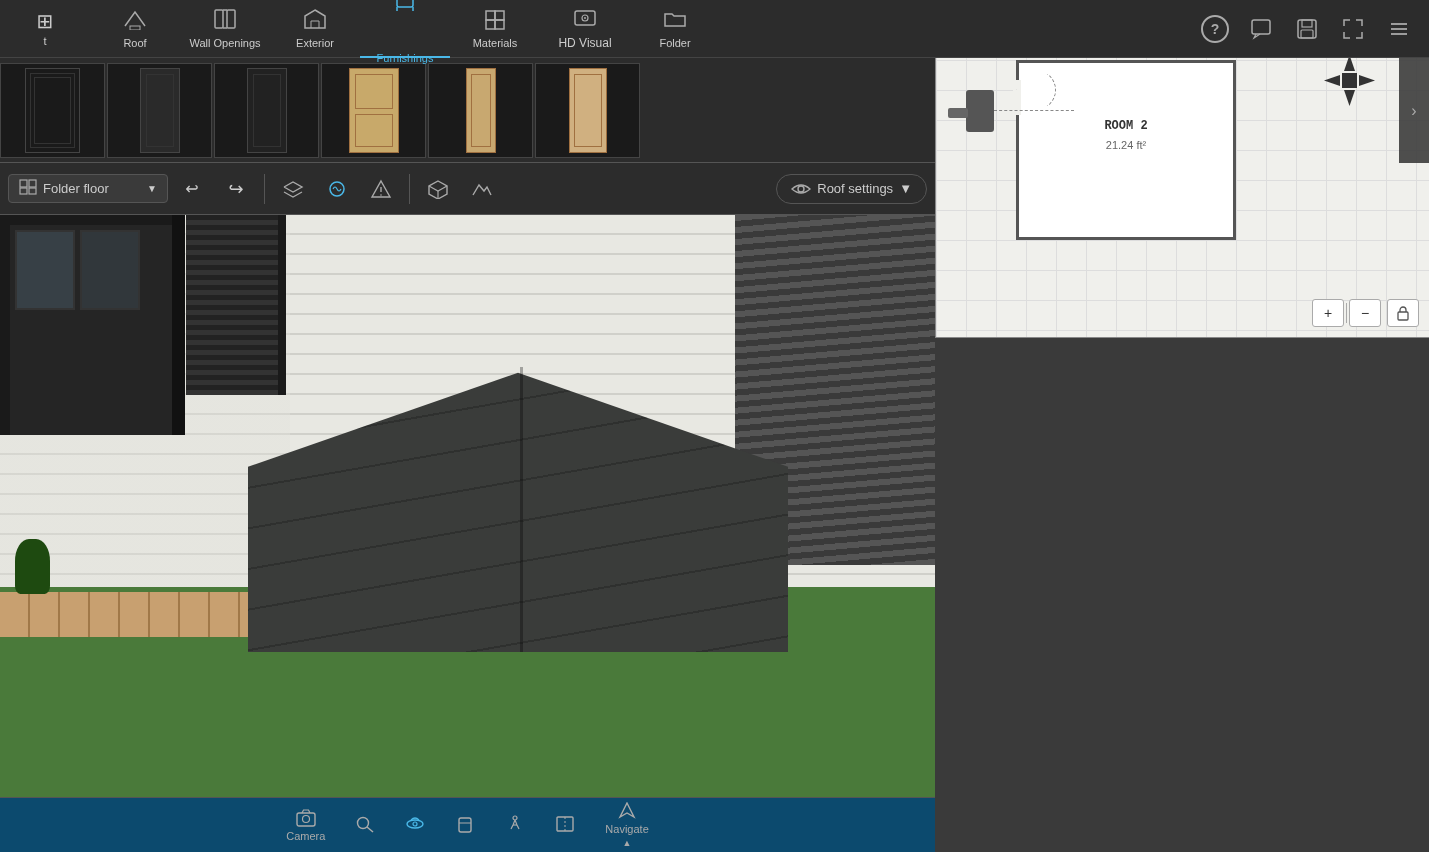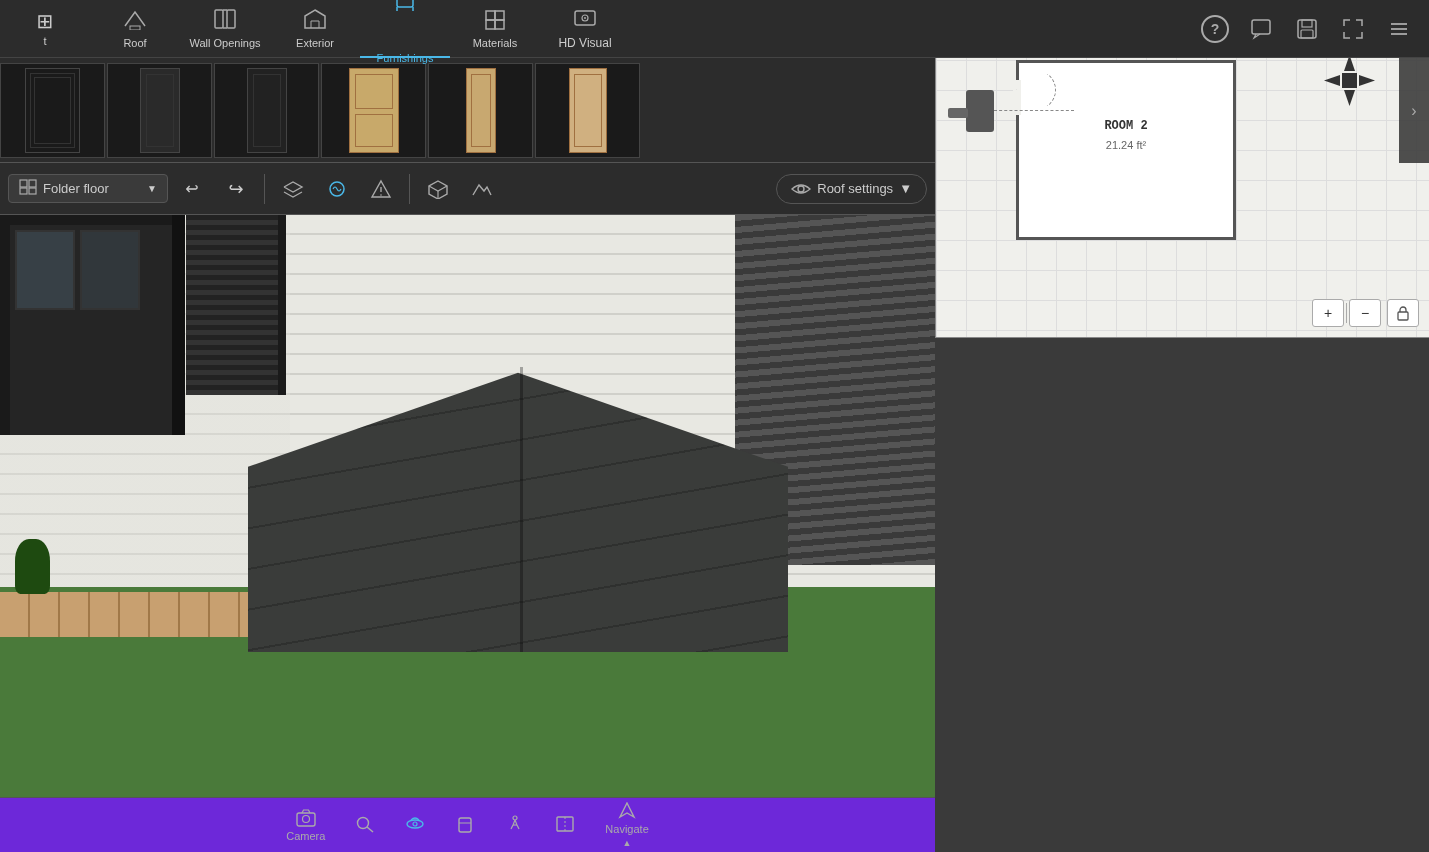--- a/index.html
+++ b/index.html
@@ -199,21 +199,21 @@
       background: #b8b8b0;
       overflow: hidden;
     }
 
     
     #bottom-nav {
       position: absolute;
       bottom: 0; left: 0;
       width: 935px;
       height: 55px;
-      background: #6d28d9;
+      background: #0c4a6e;
       display: flex;
       align-items: center;
       justify-content: center;
       gap: 30px;
       border-top: 1px solid #555;
       z-index: 9;
     }
     .bottom-nav-item {
       display: flex;
       flex-direction: column;
@@ -374,20 +374,28 @@
   </div>
   <div class="toolbar-item">
     <span class="toolbar-icon">
       <svg width="24" height="22" viewBox="0 0 24 22" fill="none">
         <rect x="2" y="4" width="20" height="14" rx="2" stroke="#aaa" stroke-width="1.5" fill="none"></rect>
         <circle cx="12" cy="11" r="3" stroke="#aaa" stroke-width="1.2" fill="none"></circle>
         <circle cx="12" cy="11" r="1" fill="#aaa"></circle>
       </svg>
     </span>
     <span style="font-size:12px;color:#ccc;">HD Visual</span>
+  </div>
+  <div class="toolbar-item">
+    <span class="toolbar-icon">
+      <svg width="24" height="22" viewBox="0 0 24 22" fill="none">
+        <path d="M2 6 L2 18 L22 18 L22 8 L11 8 L9 6 Z" stroke="#aaa" stroke-width="1.5" fill="none"></path>
+      </svg>
+    </span>
+    <span style="font-size:11px;color:#ccc;">Folder</span>
   </div>
 </div>
 
 <div id="right-toolbar">
   <button class="rt-btn">
     <span style="width:28px;height:28px;border-radius:50%;border:2px solid #aaa;display:flex;align-items:center;justify-content:center;font-size:14px;font-weight:bold;color:#aaa;">?</span>
   </button>
   <button class="rt-btn">
     <svg width="22" height="22" viewBox="0 0 22 22" fill="none">
       <rect x="2" y="2" width="18" height="14" rx="2" stroke="#aaa" stroke-width="1.5" fill="none"></rect>

